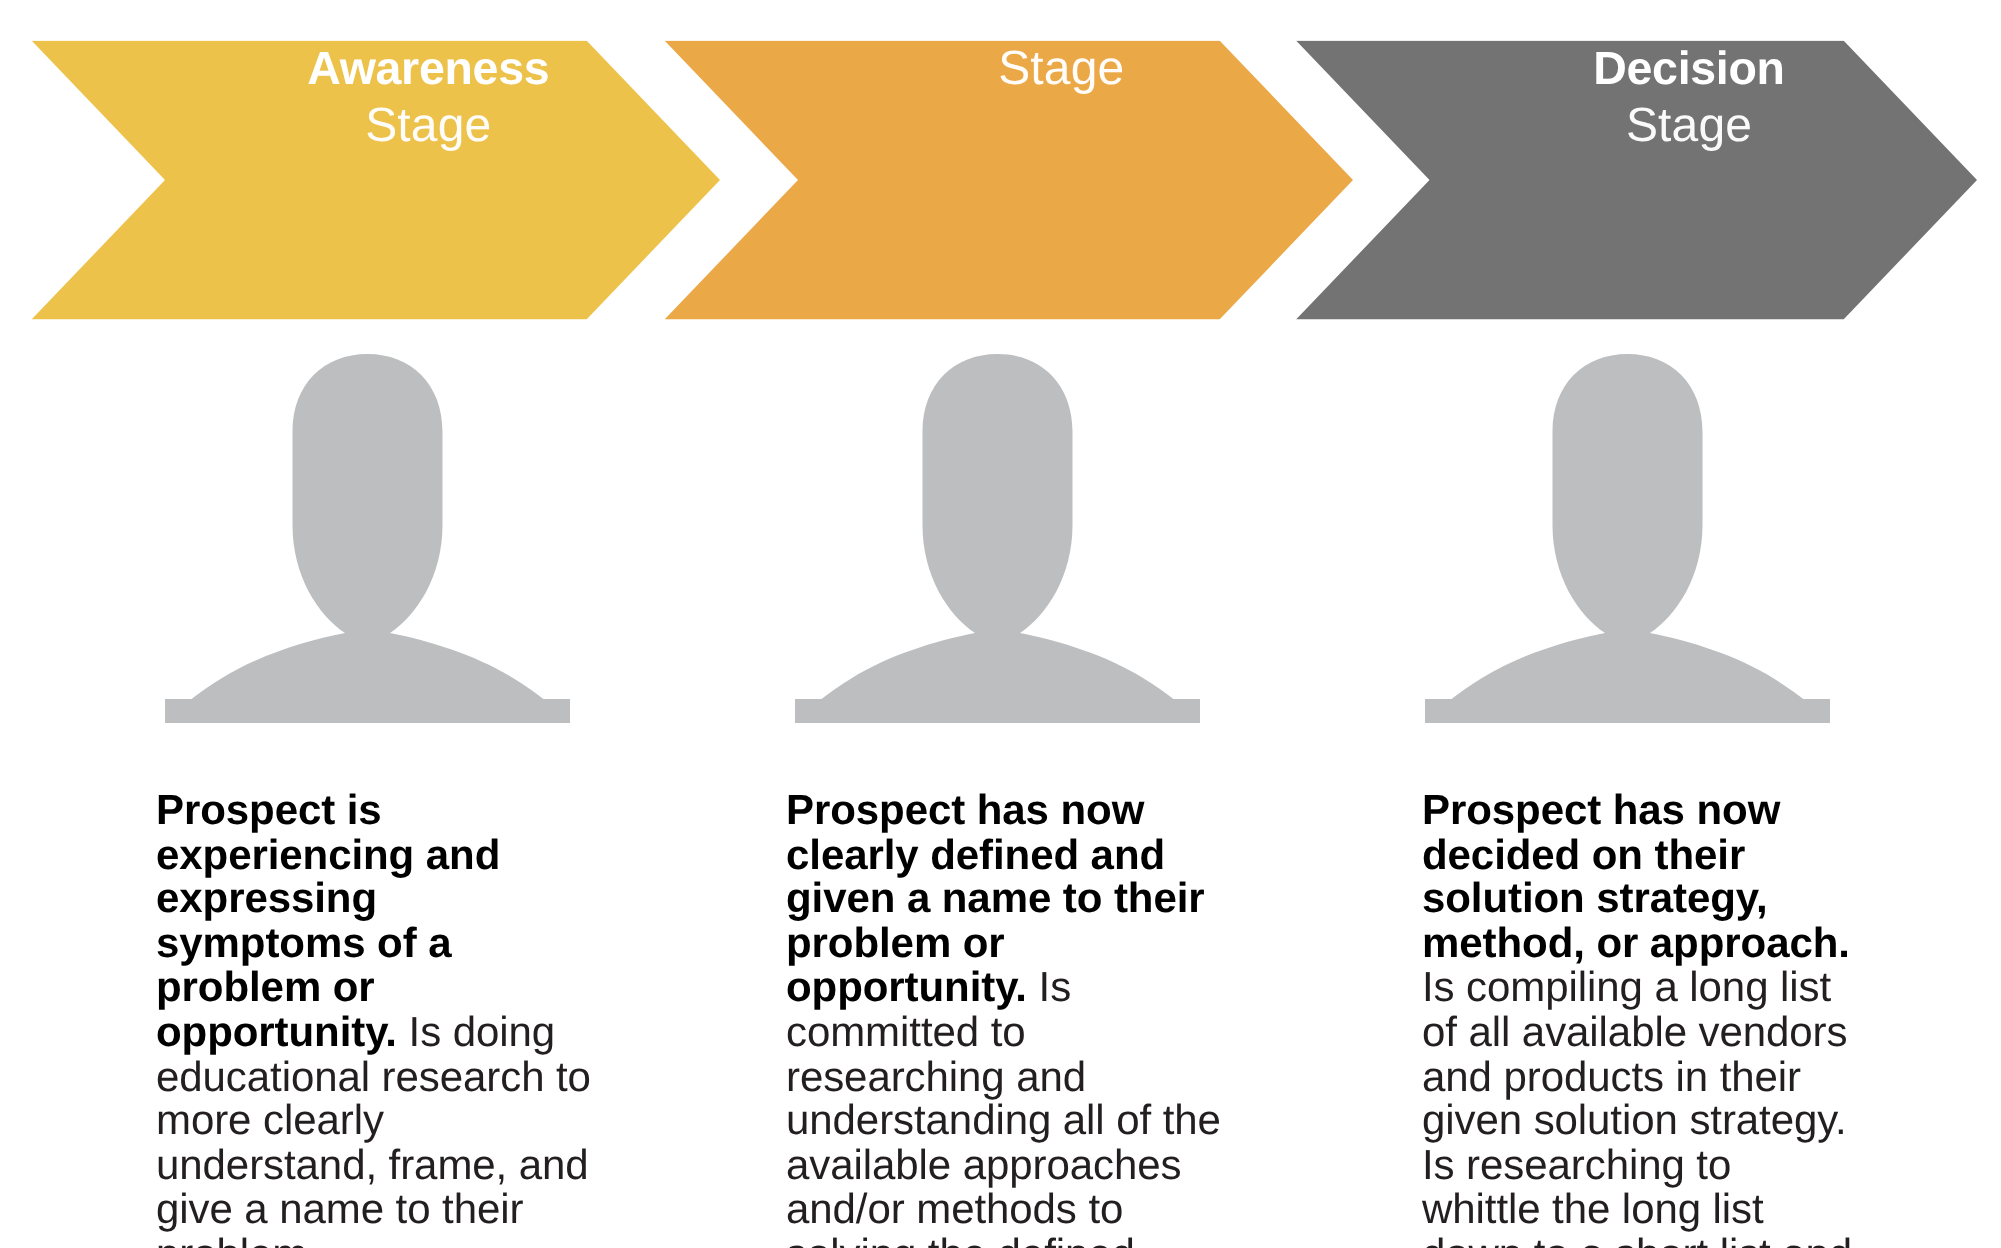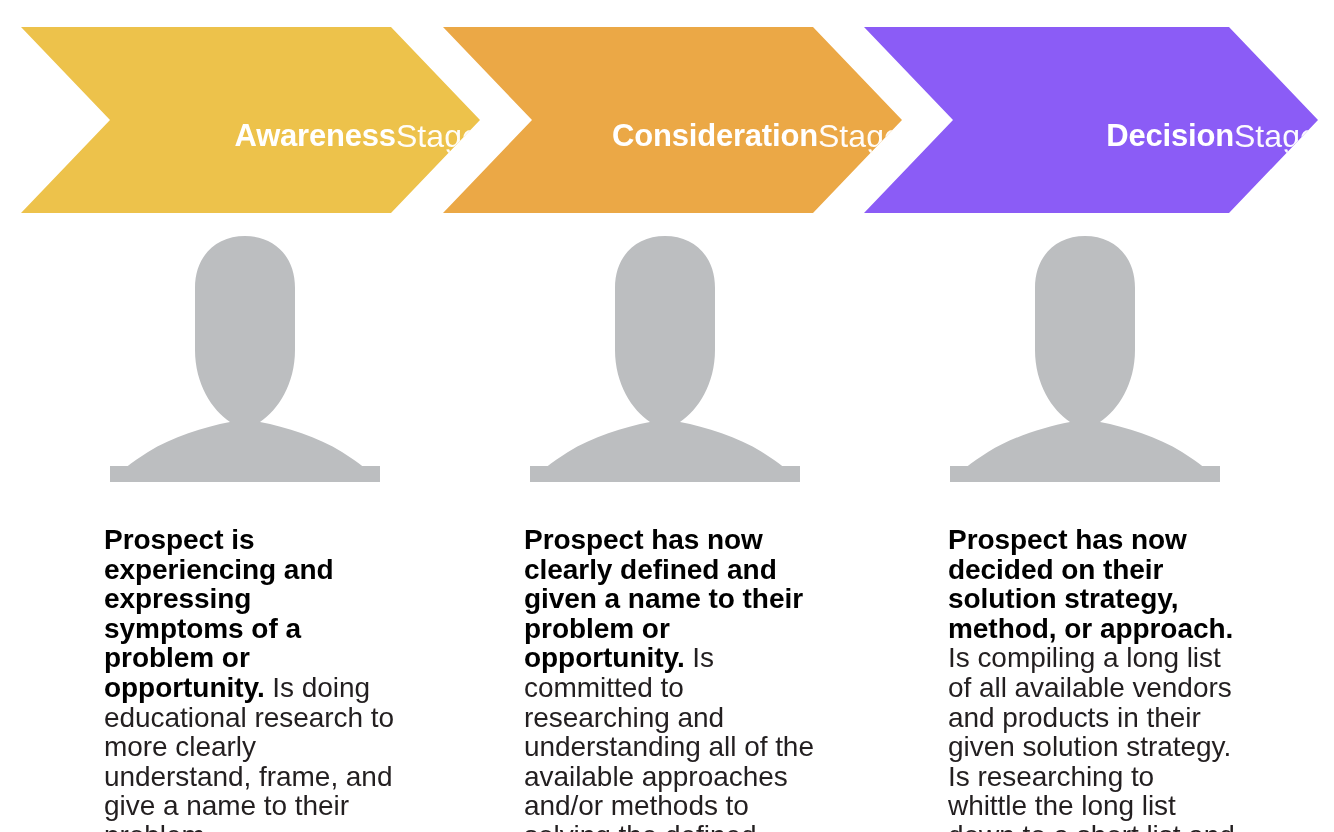--- a/index.html
+++ b/index.html
@@ -30,23 +30,23 @@
     left: 0;
     top: 27px;
     width: 1334px;
     height: 186px;
   }
   .chevron {
     position: absolute;
     top: 0;
     height: 217px;
     display: flex;
-    flex-direction: row;
+    flex-direction: column;
     align-items: center;
-    justify-content: flex-end;
+    justify-content: flex-start;
     box-sizing: border-box;
   }
   .chevron-1 {
     left: 21px;
     width: 459px;
     background: #EDC24B;
     -webkit-clip-path: polygon(0 0, 370px 0, 459px 93px, 370px 186px, 0 186px, 89px 93px);
     clip-path: polygon(0 0, 370px 0, 459px 93px, 370px 186px, 0 186px, 89px 93px);
     padding-left: 70px;
   }
@@ -122,25 +122,24 @@
 <div id="canvas">
 
   <div class="chevron-row">
 
     <div class="chevron chevron-1" style="background: rgb(237, 194, 75);">
       <div class="stage-title">Awareness</div>
       <div class="stage-sub">Stage</div>
     </div>
 
     <div class="chevron chevron-2" style="background: rgb(235, 168, 70);">
-      <div class="stage-title">Consideration</div>
       <div class="stage-sub">Stage</div>
     </div>
 
-    <div class="chevron chevron-3" style="background: #8b5cf6;">
+    <div class="chevron chevron-3" style="background: #737373;">
       <div class="stage-title">Decision</div>
       <div class="stage-sub">Stage</div>
     </div>
 
   </div>
 
   <div class="column col-1">
     <svg class="avatar" viewBox="0 0 290 252">
       <path fill="#BCBEC0" d="M145 6 C116 6 95 26 95 58 L95 120 C95 154 112 180 130 192 C104 197 72 207 48 222 C26 236 10 248 10 262 L10 252 L280 252 L280 262 C280 248 264 236 242 222 C218 207 186 197 160 192 C178 180 195 154 195 120 L195 58 C195 26 174 6 145 6 Z"></path>
       <rect x="10" y="236" width="270" height="16" fill="#BCBEC0"></rect>

